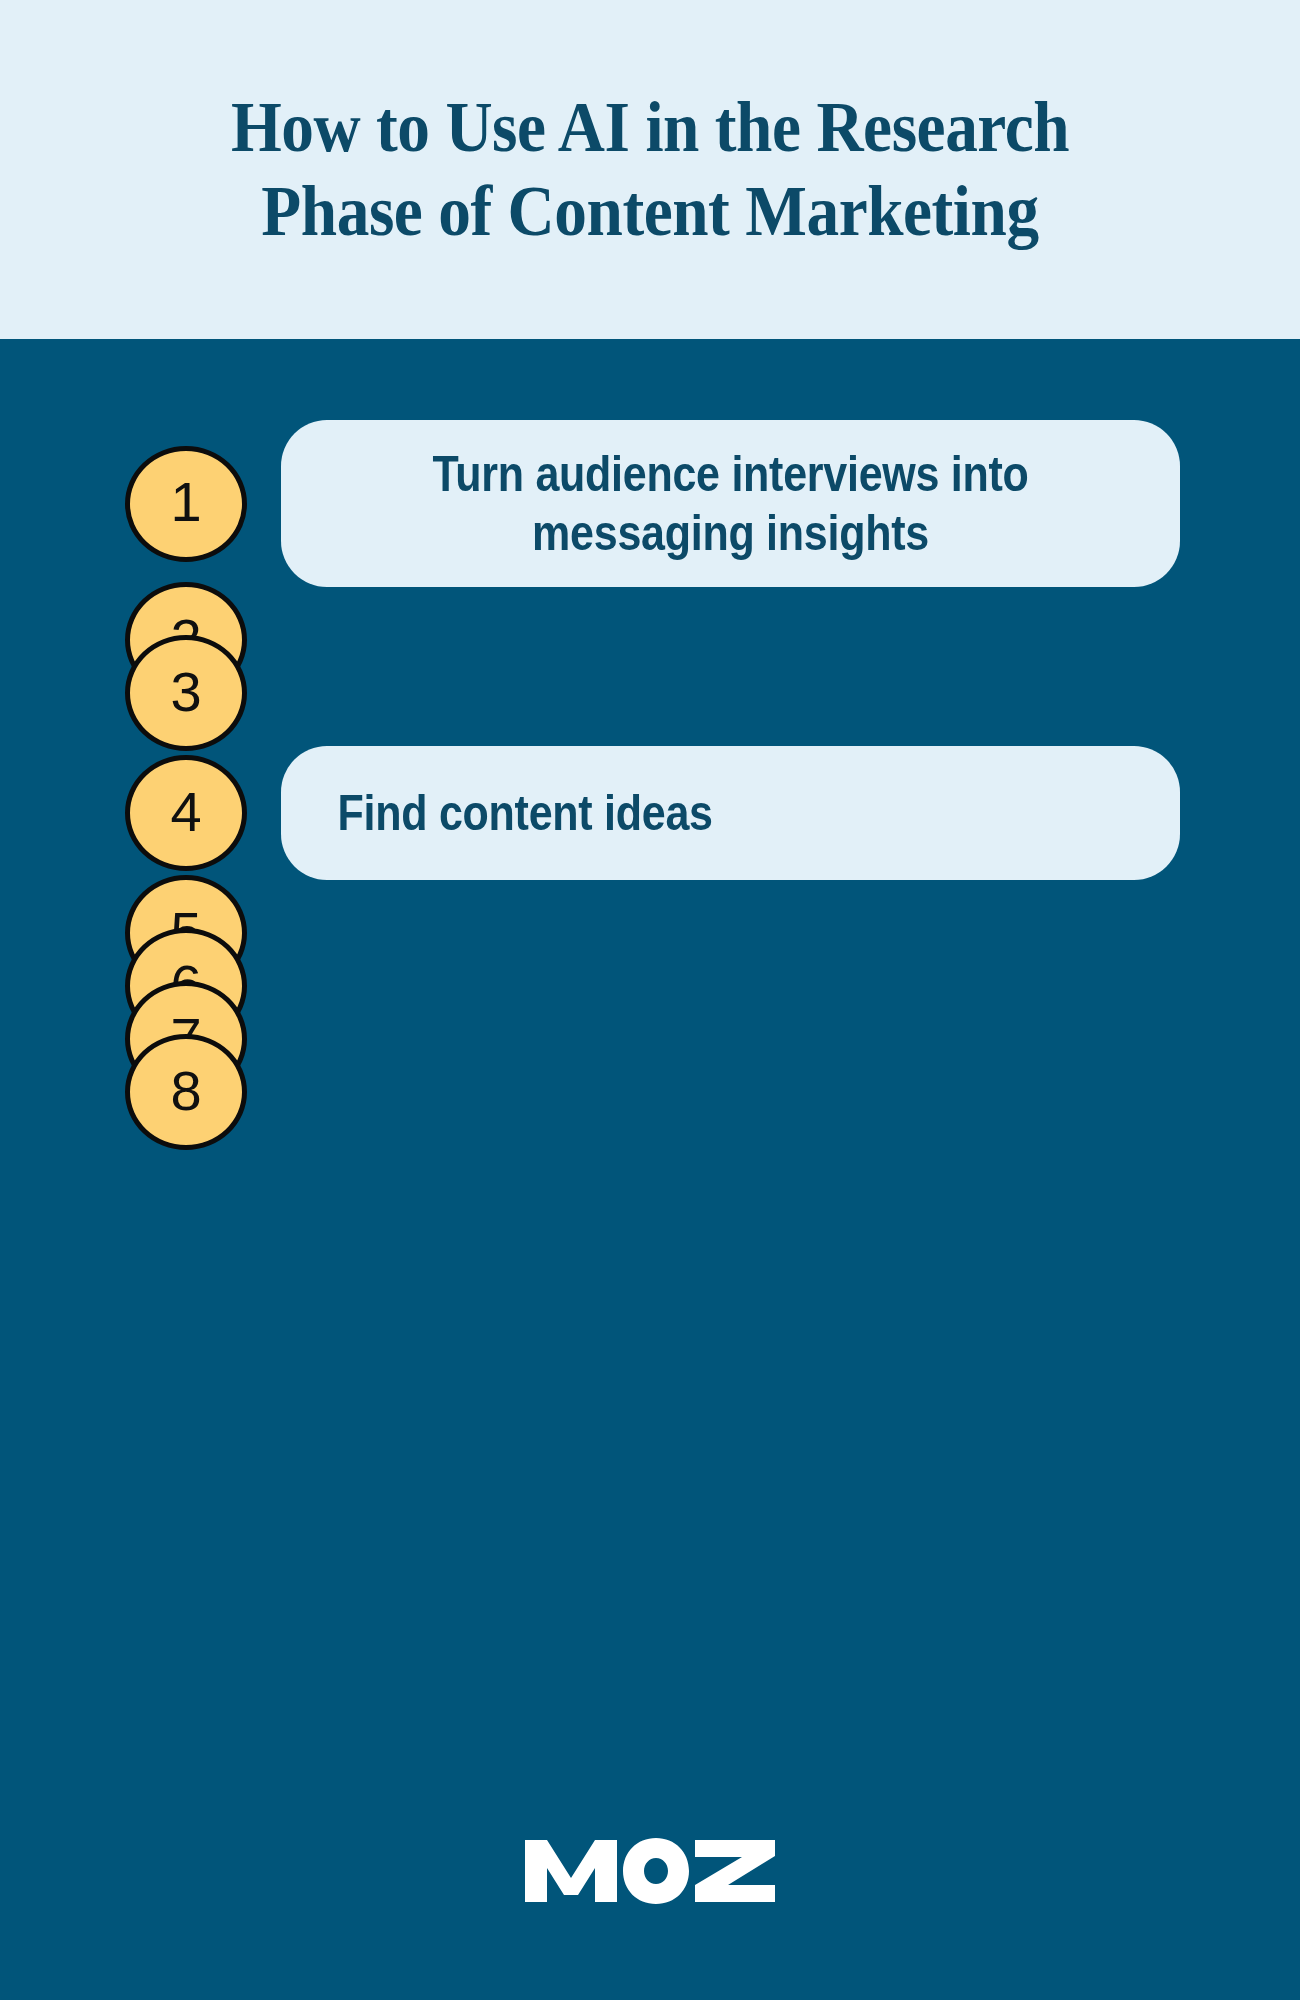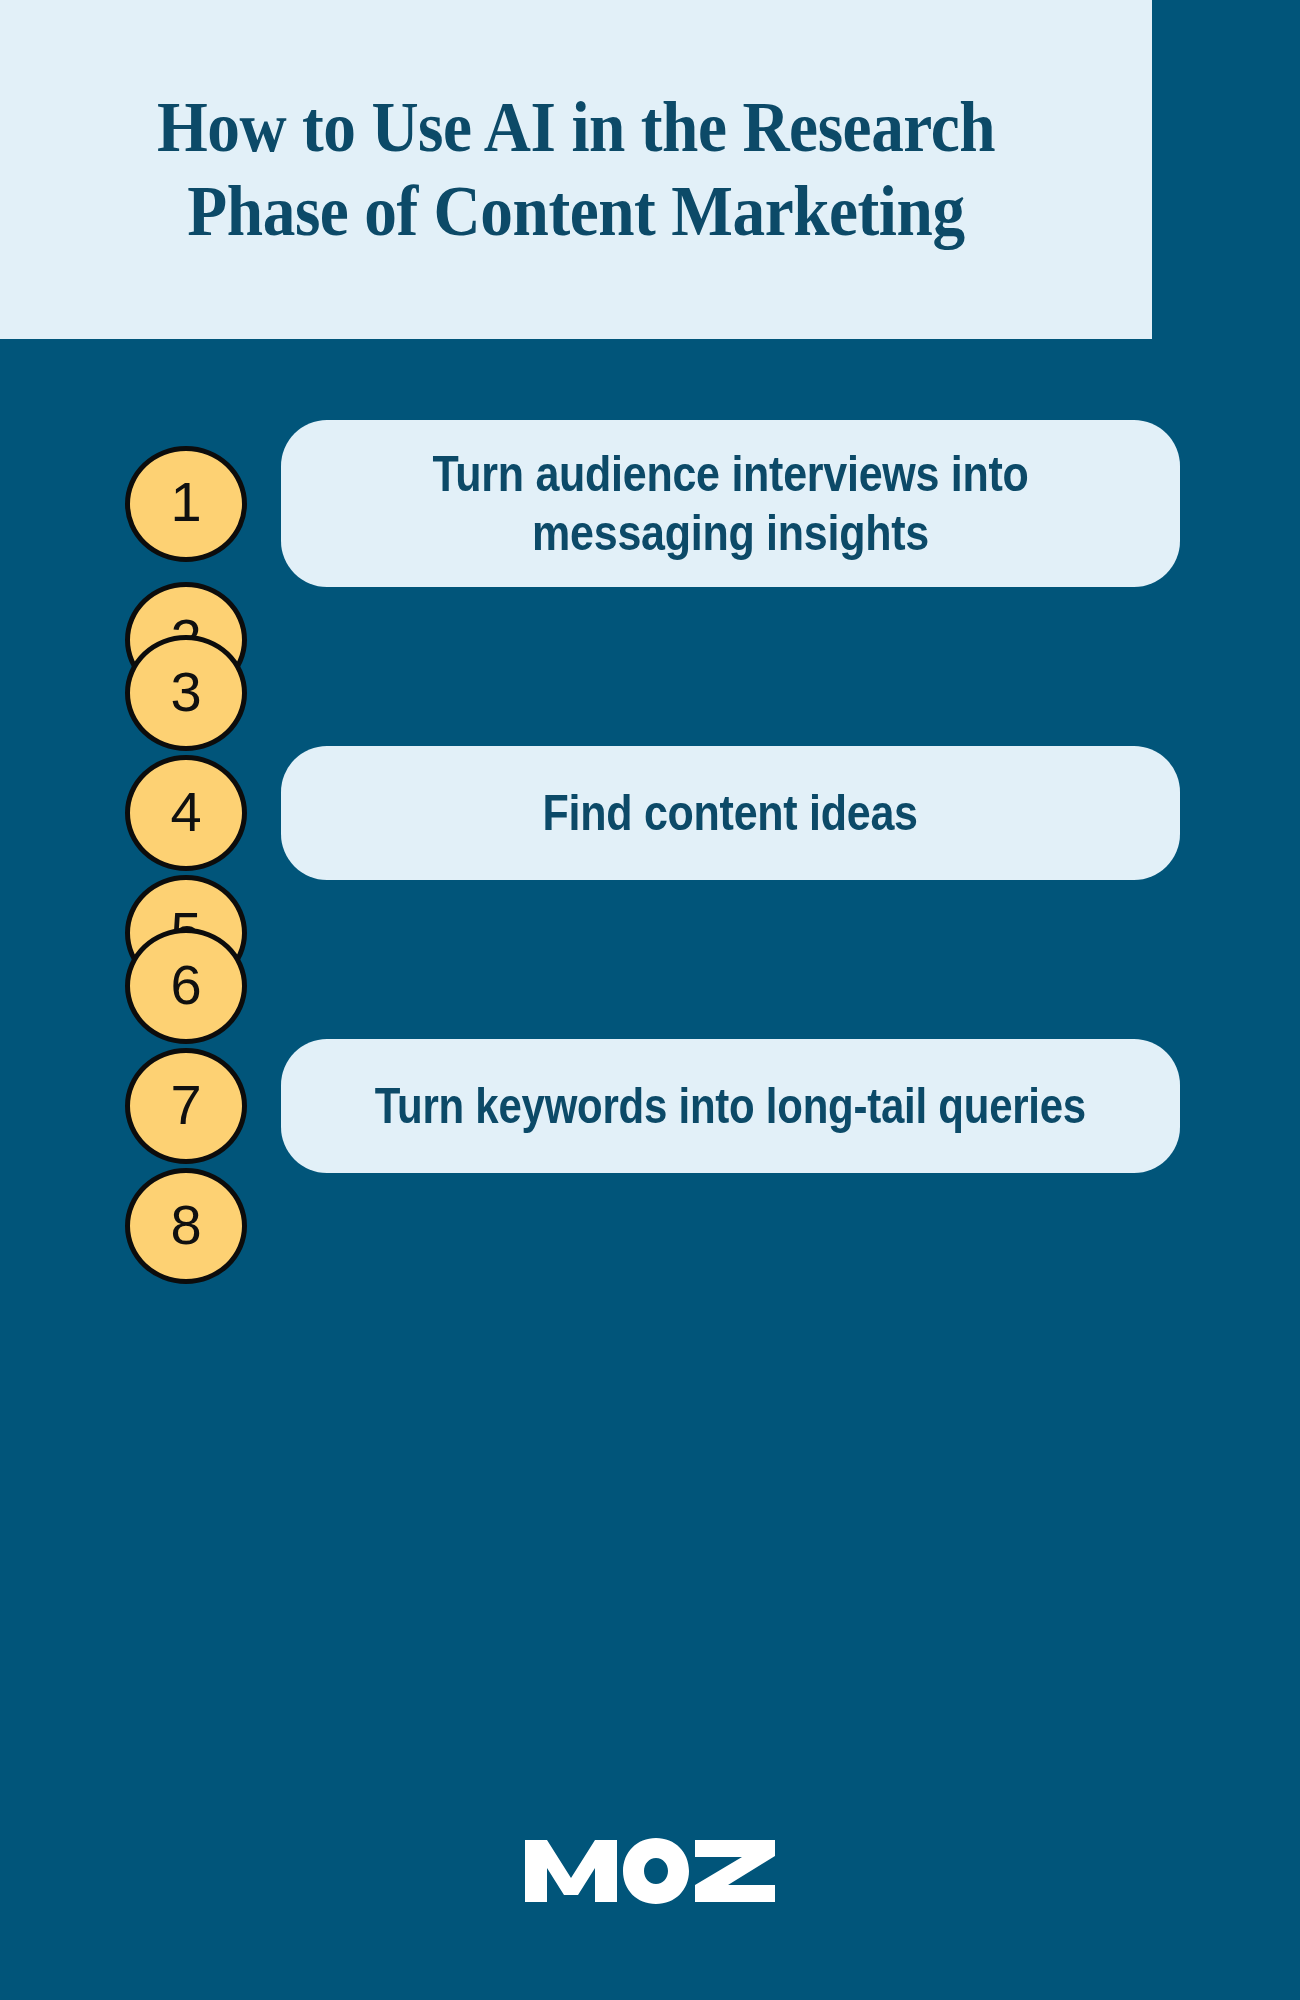--- a/index.html
+++ b/index.html
@@ -20,21 +20,21 @@
     height: 2000px;
     background: #01557a;
     overflow: hidden;
   }
 
   
   .header-band {
     position: absolute;
     left: 0;
     top: 0;
-    width: 1152px;
+    width: 1300px;
     height: 339px;
     background: #e2f0f8;
     display: flex;
     align-items: center;
     justify-content: center;
   }
   .header-title {
     width: 1180px;
     margin: 0;
     padding: 0 40px;
@@ -91,21 +91,21 @@
   }
   .step-pill {
     position: relative;
     margin-left: 281px;
     width: 899px;
     min-height: 134px;
     border-radius: 46px;
     background: #e2f0f8;
     display: flex;
     align-items: center;
-    justify-content: center;
+    justify-content: flex-start;
     box-sizing: border-box;
     padding: 14px 26px;
     z-index: 2;
   }
   .step-pill.two-line {
     min-height: 167px;
     border-radius: 46px;
   }
   .step-label {
     text-align: center;
@@ -198,23 +198,20 @@
     <div class="step-row">
       <div class="step-badge">
         <span class="step-badge-number">6</span>
       </div>
     </div>
 
     <div class="step-row">
       <div class="step-badge">
         <span class="step-badge-number">7</span>
       </div>
-      <div class="step-pill wide">
-        <span class="step-label">Turn keywords into long-tail queries</span>
-      </div>
     </div>
 
     <div class="step-row">
       <div class="step-badge">
         <span class="step-badge-number">8</span>
       </div>
     </div>
 
   </div>
 

